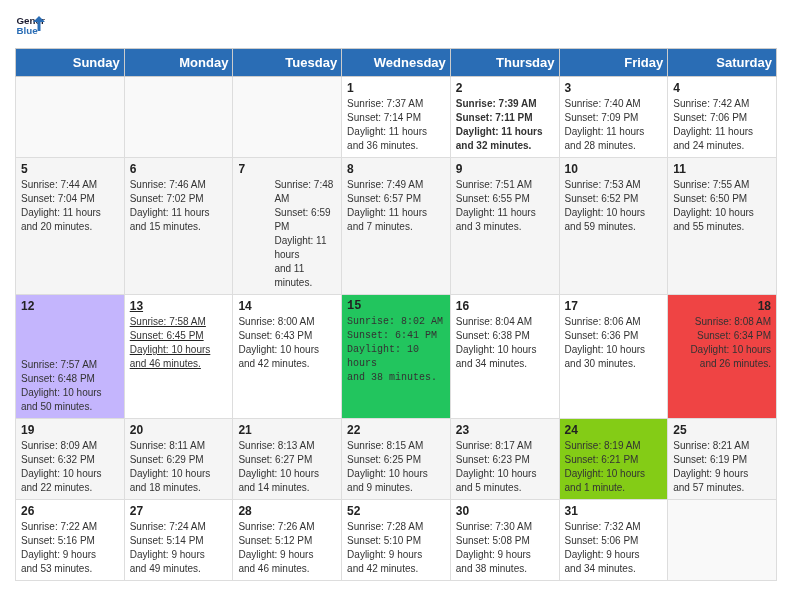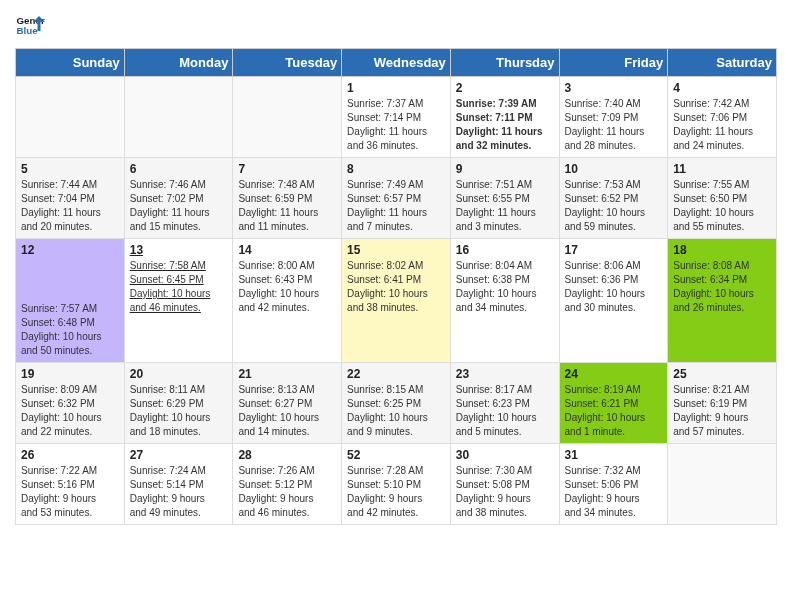--- a/index.html
+++ b/index.html
@@ -155,21 +155,21 @@
         </td>
         <td style="background: rgb(245, 245, 245);">
           <span class="day-num">6</span>
           <div class="day-info" style="white-space: pre-line;">Sunrise: 7:46 AM
 Sunset: 7:02 PM
 Daylight: 11 hours
 and 15 minutes.</div>
         </td>
         <td style="background: rgb(245, 245, 245);">
           <span class="day-num">7</span>
-          <div class="day-info" style="white-space: pre-line;">Sunrise: 7:48 AM
+          <div class="day-info" style="white-space: pre-line; margin-left: 36px;">Sunrise: 7:48 AM
 Sunset: 6:59 PM
 Daylight: 11 hours
 and 11 minutes.</div>
         </td>
         <td style="background: rgb(245, 245, 245);">
           <span class="day-num">8</span>
           <div class="day-info" style="white-space: pre-line;">Sunrise: 7:49 AM
 Sunset: 6:57 PM
 Daylight: 11 hours
 and 7 minutes.</div>
@@ -211,42 +211,42 @@
 Daylight: 10 hours
 and 46 minutes.</div>
         </td>
         <td style="background: rgb(255, 255, 255);">
           <span class="day-num">14</span>
           <div class="day-info" style="white-space: pre-line;">Sunrise: 8:00 AM
 Sunset: 6:43 PM
 Daylight: 10 hours
 and 42 minutes.</div>
         </td>
-        <td style="background: #fef9c3;">
+        <td style="background: #22c55e; font-family: Liberation Mono, monospace;">
           <span class="day-num">15</span>
           <div class="day-info" style="white-space: pre-line;">Sunrise: 8:02 AM
 Sunset: 6:41 PM
 Daylight: 10 hours
 and 38 minutes.</div>
         </td>
         <td style="background: rgb(255, 255, 255);">
           <span class="day-num">16</span>
           <div class="day-info" style="white-space: pre-line;">Sunrise: 8:04 AM
 Sunset: 6:38 PM
 Daylight: 10 hours
 and 34 minutes.</div>
         </td>
         <td style="background: rgb(255, 255, 255);">
           <span class="day-num">17</span>
           <div class="day-info" style="white-space: pre-line;">Sunrise: 8:06 AM
 Sunset: 6:36 PM
 Daylight: 10 hours
 and 30 minutes.</div>
         </td>
-        <td style="background: #84cc16;">
+        <td style="background: #ef4444; text-align: right;">
           <span class="day-num">18</span>
           <div class="day-info" style="white-space: pre-line;">Sunrise: 8:08 AM
 Sunset: 6:34 PM
 Daylight: 10 hours
 and 26 minutes.</div>
         </td>
       </tr>
       <tr>
         <td style="background: rgb(245, 245, 245);">
           <span class="day-num">19</span>

